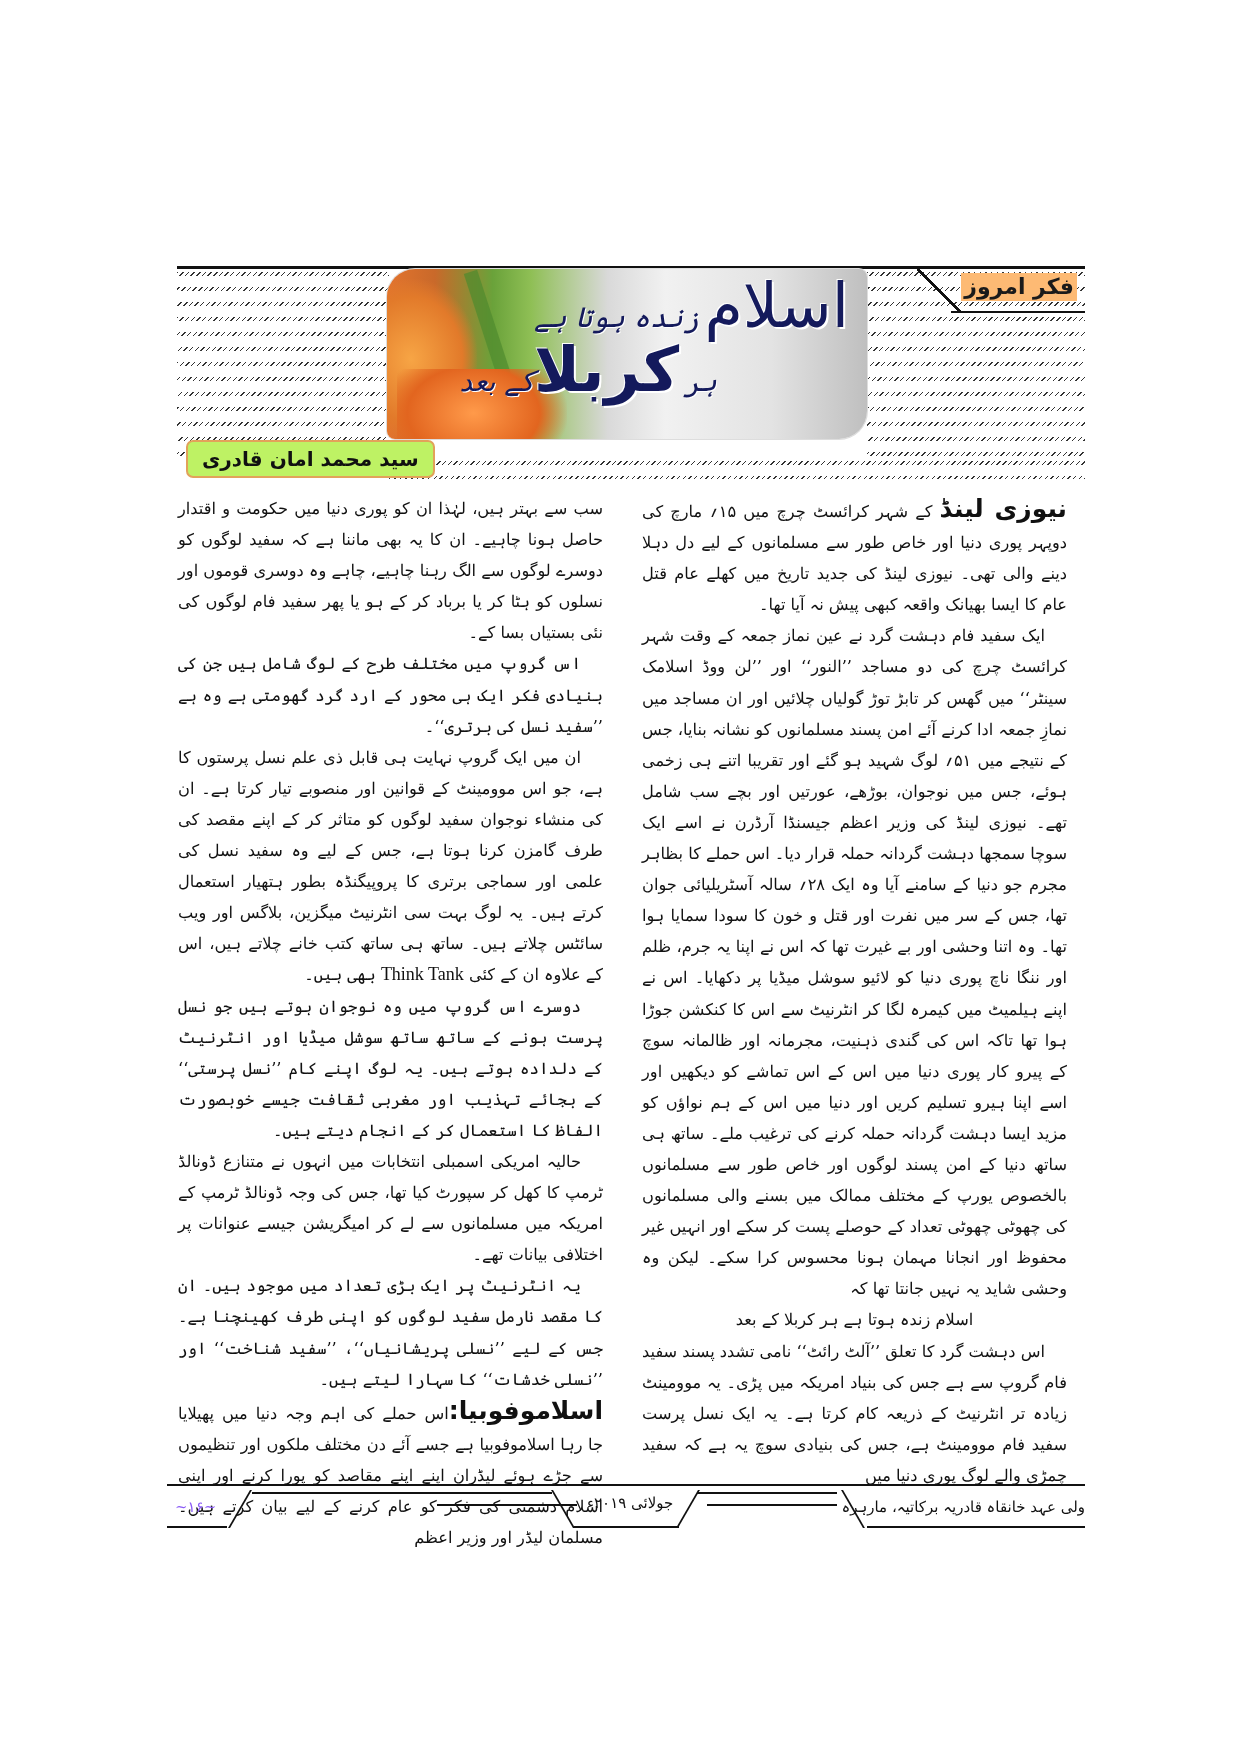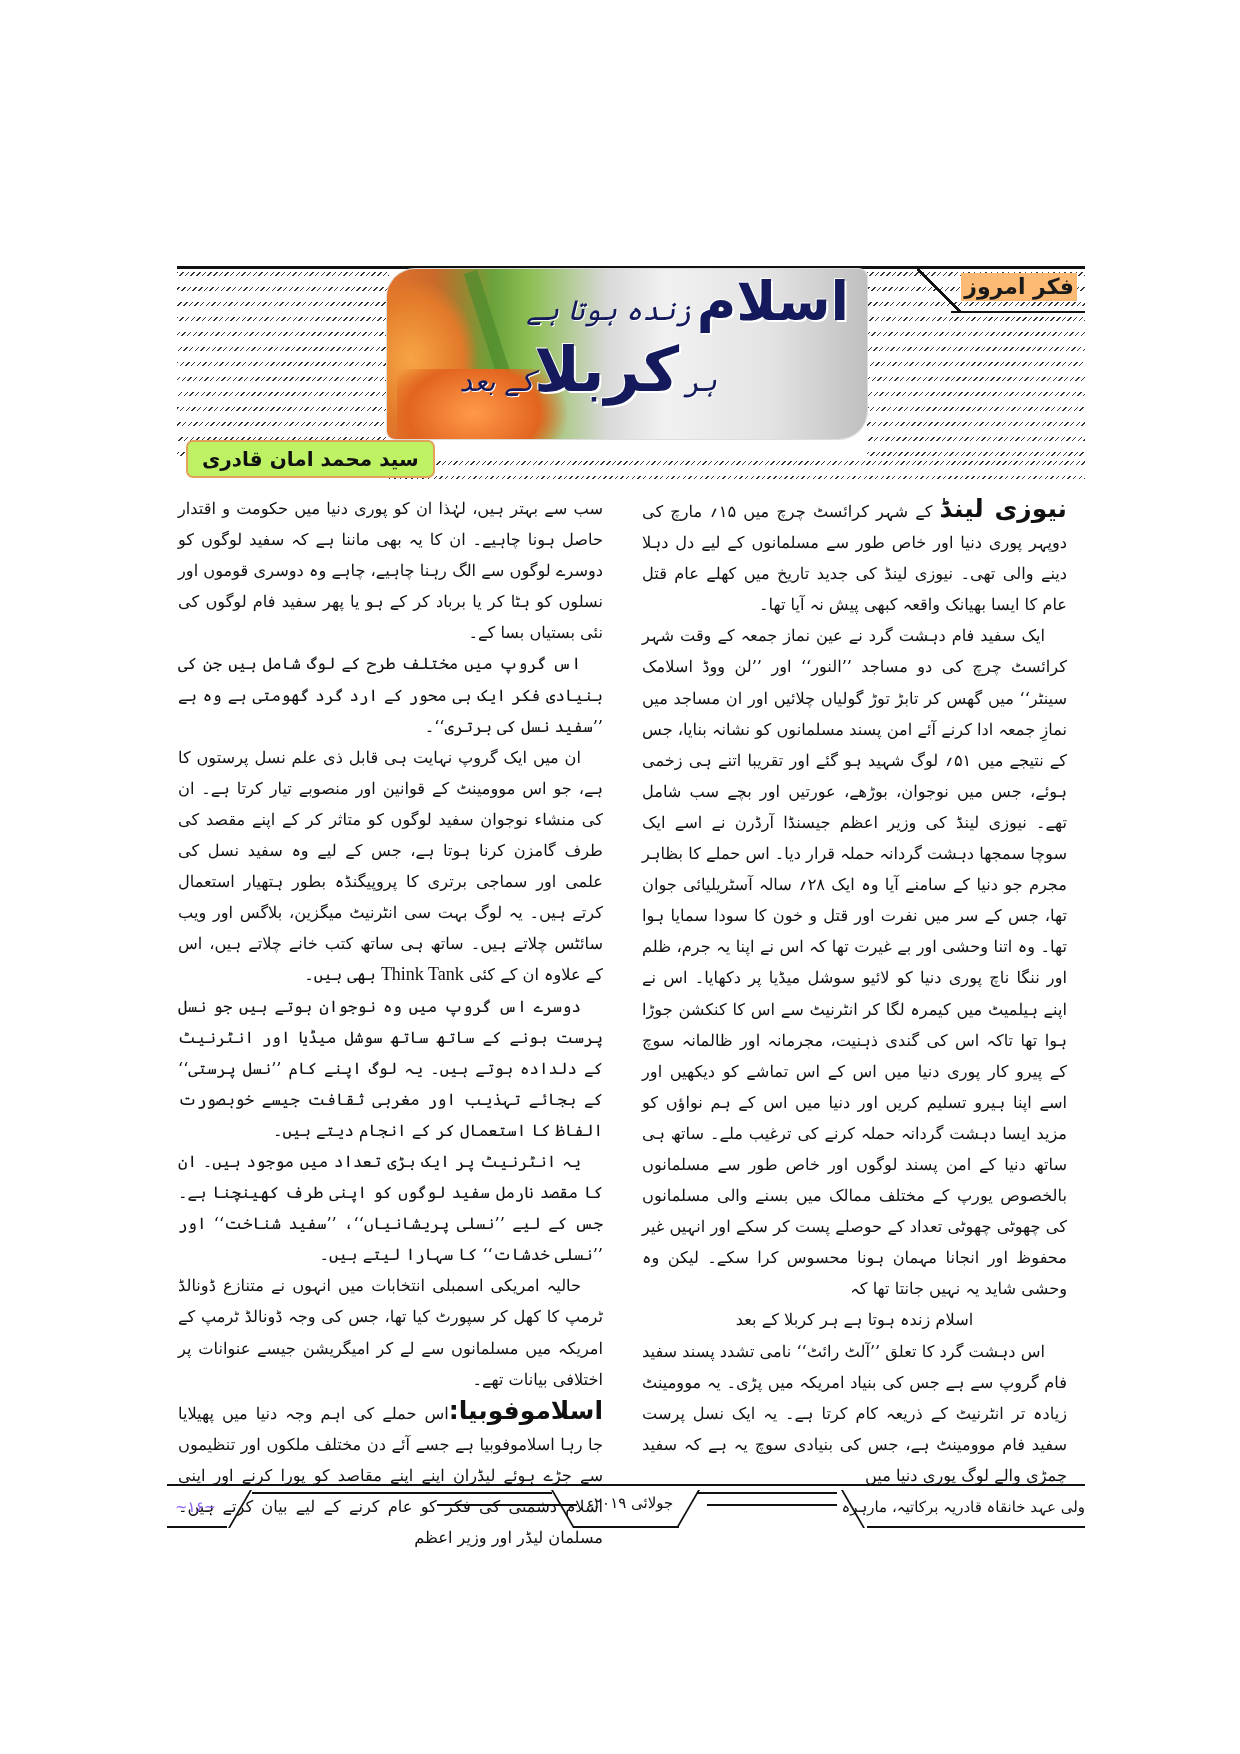--- a/index.html
+++ b/index.html
@@ -29,21 +29,21 @@
       border-radius: 28px 8px 28px 8px; overflow: hidden;
       background: linear-gradient(90deg, #e3742e 0%, #c9692a 10%, #6aa23a 22%, #8fbf55 30%, #d9d9d9 46%, #f1f1f1 58%, #e3e3e3 80%, #bfbfbf 100%);
       box-shadow: 0 0 0 1px #ddd; }
     #banner .petal1 { position: absolute; left: -20px; top: 10px; width: 110px; height: 160px;
       background: radial-gradient(ellipse at 40% 50%, #f7a545 0%, #e27a2a 55%, rgba(226,122,42,0) 72%); }
     #banner .petal2 { position: absolute; left: 10px; top: 100px; width: 170px; height: 110px;
       background: radial-gradient(ellipse at 45% 40%, #ff9a4a 0%, #e2651f 50%, rgba(226,101,31,0) 72%); }
     #banner .stem { position: absolute; left: 95px; top: 0; width: 14px; height: 120px; background: #4e8a2e; transform: rotate(-18deg); opacity: .7; }
     #banner-title-1 { position: absolute; right: 18px; top: 6px; direction: rtl;
       font-family: "DejaVu Sans", sans-serif; color: #141a5c; white-space: nowrap; line-height: 1; }
-    #banner-title-1 .big { font-weight: bold; font-size: 54px; text-shadow: 2px 2px 0 #fff, -1px -1px 0 #fff; }
+    #banner-title-1 .big { font-weight: normal; font-size: 62px; text-shadow: 2px 2px 0 #fff, -1px -1px 0 #fff; }
     #banner-title-1 .small { font-size: 28px; font-style: italic; text-shadow: 1px 1px 0 #fff; }
     #banner-title-2 { position: absolute; right: 150px; top: 70px; direction: rtl;
       font-family: "DejaVu Sans", sans-serif; color: #141a5c; white-space: nowrap; line-height: 1; text-align: center; }
     #banner-title-2 .big { font-weight: bold; font-size: 62px; text-shadow: 2px 2px 0 #fff, -1px -1px 0 #fff; }
     #banner-title-2 .small { font-size: 28px; font-style: italic; text-shadow: 1px 1px 0 #fff; }
 
     #author-box { position: absolute; left: 186px; top: 440px; height: 34px; padding: 0 14px;
       border: 2px solid #e2a25a; border-radius: 7px; background: #bef264;
       font-family: "DejaVu Sans", sans-serif; font-weight: bold; font-size: 20px; line-height: 34px;
       direction: rtl; color: #111; }
@@ -104,22 +104,22 @@
   <p class="indent">ایک سفید فام دہشت گرد نے عین نماز جمعہ کے وقت شہر کرائسٹ چرچ کی دو مساجد ’’النور‘‘ اور ’’لن ووڈ اسلامک سینٹر‘‘ میں گھس کر تابڑ توڑ گولیاں چلائیں اور ان مساجد میں نمازِ جمعہ ادا کرنے آئے امن پسند مسلمانوں کو نشانہ بنایا، جس کے نتیجے میں ۵۱؍ لوگ شہید ہو گئے اور تقریبا اتنے ہی زخمی ہوئے، جس میں نوجوان، بوڑھے، عورتیں اور بچے سب شامل تھے۔ نیوزی لینڈ کی وزیر اعظم جیسنڈا آرڈرن نے اسے ایک سوچا سمجھا دہشت گردانہ حملہ قرار دیا۔ اس حملے کا بظاہر مجرم جو دنیا کے سامنے آیا وہ ایک ۲۸؍ سالہ آسٹریلیائی جوان تھا، جس کے سر میں نفرت اور قتل و خون کا سودا سمایا ہوا تھا۔ وہ اتنا وحشی اور بے غیرت تھا کہ اس نے اپنا یہ جرم، ظلم اور ننگا ناچ پوری دنیا کو لائیو سوشل میڈیا پر دکھایا۔ اس نے اپنے ہیلمیٹ میں کیمرہ لگا کر انٹرنیٹ سے اس کا کنکشن جوڑا ہوا تھا تاکہ اس کی گندی ذہنیت، مجرمانہ اور ظالمانہ سوچ کے پیرو کار پوری دنیا میں اس کے اس تماشے کو دیکھیں اور اسے اپنا ہیرو تسلیم کریں اور دنیا میں اس کے ہم نواؤں کو مزید ایسا دہشت گردانہ حملہ کرنے کی ترغیب ملے۔ ساتھ ہی ساتھ دنیا کے امن پسند لوگوں اور خاص طور سے مسلمانوں بالخصوص یورپ کے مختلف ممالک میں بسنے والی مسلمانوں کی چھوٹی چھوٹی تعداد کے حوصلے پست کر سکے اور انہیں غیر محفوظ اور انجانا مہمان ہونا محسوس کرا سکے۔ لیکن وہ وحشی شاید یہ نہیں جانتا تھا کہ</p>
   <p class="center">اسلام زندہ ہوتا ہے ہر کربلا کے بعد</p>
   <p class="indent">اس دہشت گرد کا تعلق ’’آلٹ رائٹ‘‘ نامی تشدد پسند سفید فام گروپ سے ہے جس کی بنیاد امریکہ میں پڑی۔ یہ موومینٹ زیادہ تر انٹرنیٹ کے ذریعہ کام کرتا ہے۔ یہ ایک نسل پرست سفید فام موومینٹ ہے، جس کی بنیادی سوچ یہ ہے کہ سفید چمڑی والے لوگ پوری دنیا میں</p>
 </div>
 
 <div id="col-left" class="column">
   <p>سب سے بہتر ہیں، لہٰذا ان کو پوری دنیا میں حکومت و اقتدار حاصل ہونا چاہیے۔ ان کا یہ بھی ماننا ہے کہ سفید لوگوں کو دوسرے لوگوں سے الگ رہنا چاہیے، چاہے وہ دوسری قوموں اور نسلوں کو ہٹا کر یا برباد کر کے ہو یا پھر سفید فام لوگوں کی نئی بستیاں بسا کے۔</p>
   <p class="indent">اس گروپ میں مختلف طرح کے لوگ شامل ہیں جن کی بنیادی فکر ایک ہی محور کے ارد گرد گھومتی ہے وہ ہے ’’سفید نسل کی برتری‘‘۔</p>
   <p class="indent"><span>ان میں ایک گروپ نہایت ہی قابل ذی علم نسل پرستوں کا ہے، جو اس موومینٹ کے قوانین اور منصوبے تیار کرتا ہے۔ ان کی منشاء نوجوان سفید لوگوں کو متاثر کر کے اپنے مقصد کی طرف گامزن کرنا ہوتا ہے، جس کے لیے وہ سفید نسل کی علمی اور سماجی برتری کا پروپیگنڈہ بطور ہتھیار استعمال کرتے ہیں۔ یہ لوگ بہت سی انٹرنیٹ میگزین، بلاگس اور ویب سائٹس چلاتے ہیں۔ ساتھ ہی ساتھ کتب خانے چلاتے ہیں، اس کے علاوہ ان کے کئی</span> <span class="en">Think Tank</span><span> بھی ہیں۔</span></p>
   <p class="indent">دوسرے اس گروپ میں وہ نوجوان ہوتے ہیں جو نسل پرست ہونے کے ساتھ ساتھ سوشل میڈیا اور انٹرنیٹ کے دلدادہ ہوتے ہیں۔ یہ لوگ اپنے کام ’’نسل پرستی‘‘ کے بجائے تہذیب اور مغربی ثقافت جیسے خوبصورت الفاظ کا استعمال کر کے انجام دیتے ہیں۔</p>
+  <p class="indent">حالیہ امریکی اسمبلی انتخابات میں انہوں نے متنازع ڈونالڈ ٹرمپ کا کھل کر سپورٹ کیا تھا، جس کی وجہ ڈونالڈ ٹرمپ کے امریکہ میں مسلمانوں سے لے کر امیگریشن جیسے عنوانات پر اختلافی بیانات تھے۔</p>
   <p class="indent">یہ انٹرنیٹ پر ایک بڑی تعداد میں موجود ہیں۔ ان کا مقصد نارمل سفید لوگوں کو اپنی طرف کھینچنا ہے۔ جس کے لیے ’’نسلی پریشانیاں‘‘، ’’سفید شناخت‘‘ اور ’’نسلی خدشات‘‘ کا سہارا لیتے ہیں۔</p>
-  <p class="indent">حالیہ امریکی اسمبلی انتخابات میں انہوں نے متنازع ڈونالڈ ٹرمپ کا کھل کر سپورٹ کیا تھا، جس کی وجہ ڈونالڈ ٹرمپ کے امریکہ میں مسلمانوں سے لے کر امیگریشن جیسے عنوانات پر اختلافی بیانات تھے۔</p>
   <p><span class="lead">اسلاموفوبیا:</span><span>اس حملے کی اہم وجہ دنیا میں پھیلایا جا رہا اسلاموفوبیا ہے جسے آئے دن مختلف ملکوں اور تنظیموں سے جڑے ہوئے لیڈران اپنے اپنے مقاصد کو پورا کرنے اور اپنی اسلام دشمنی کی فکر کو عام کرنے کے لیے بیان کرتے ہیں۔ مسلمان لیڈر اور وزیر اعظم</span></p>
 </div>
 
 <div id="footer">
   <div class="line" style="left:0; top:0; width:918px;"></div>
   <div class="line" style="left:0; top:42px; width:60px;"></div>
   <div class="line" style="left:85px; top:8px; width:300px;"></div>
   <div class="line" style="left:270px; top:20px; width:140px;"></div>
   <div class="line" style="left:407px; top:42px; width:105px;"></div>
   <div class="line" style="left:530px; top:8px; width:140px;"></div>

